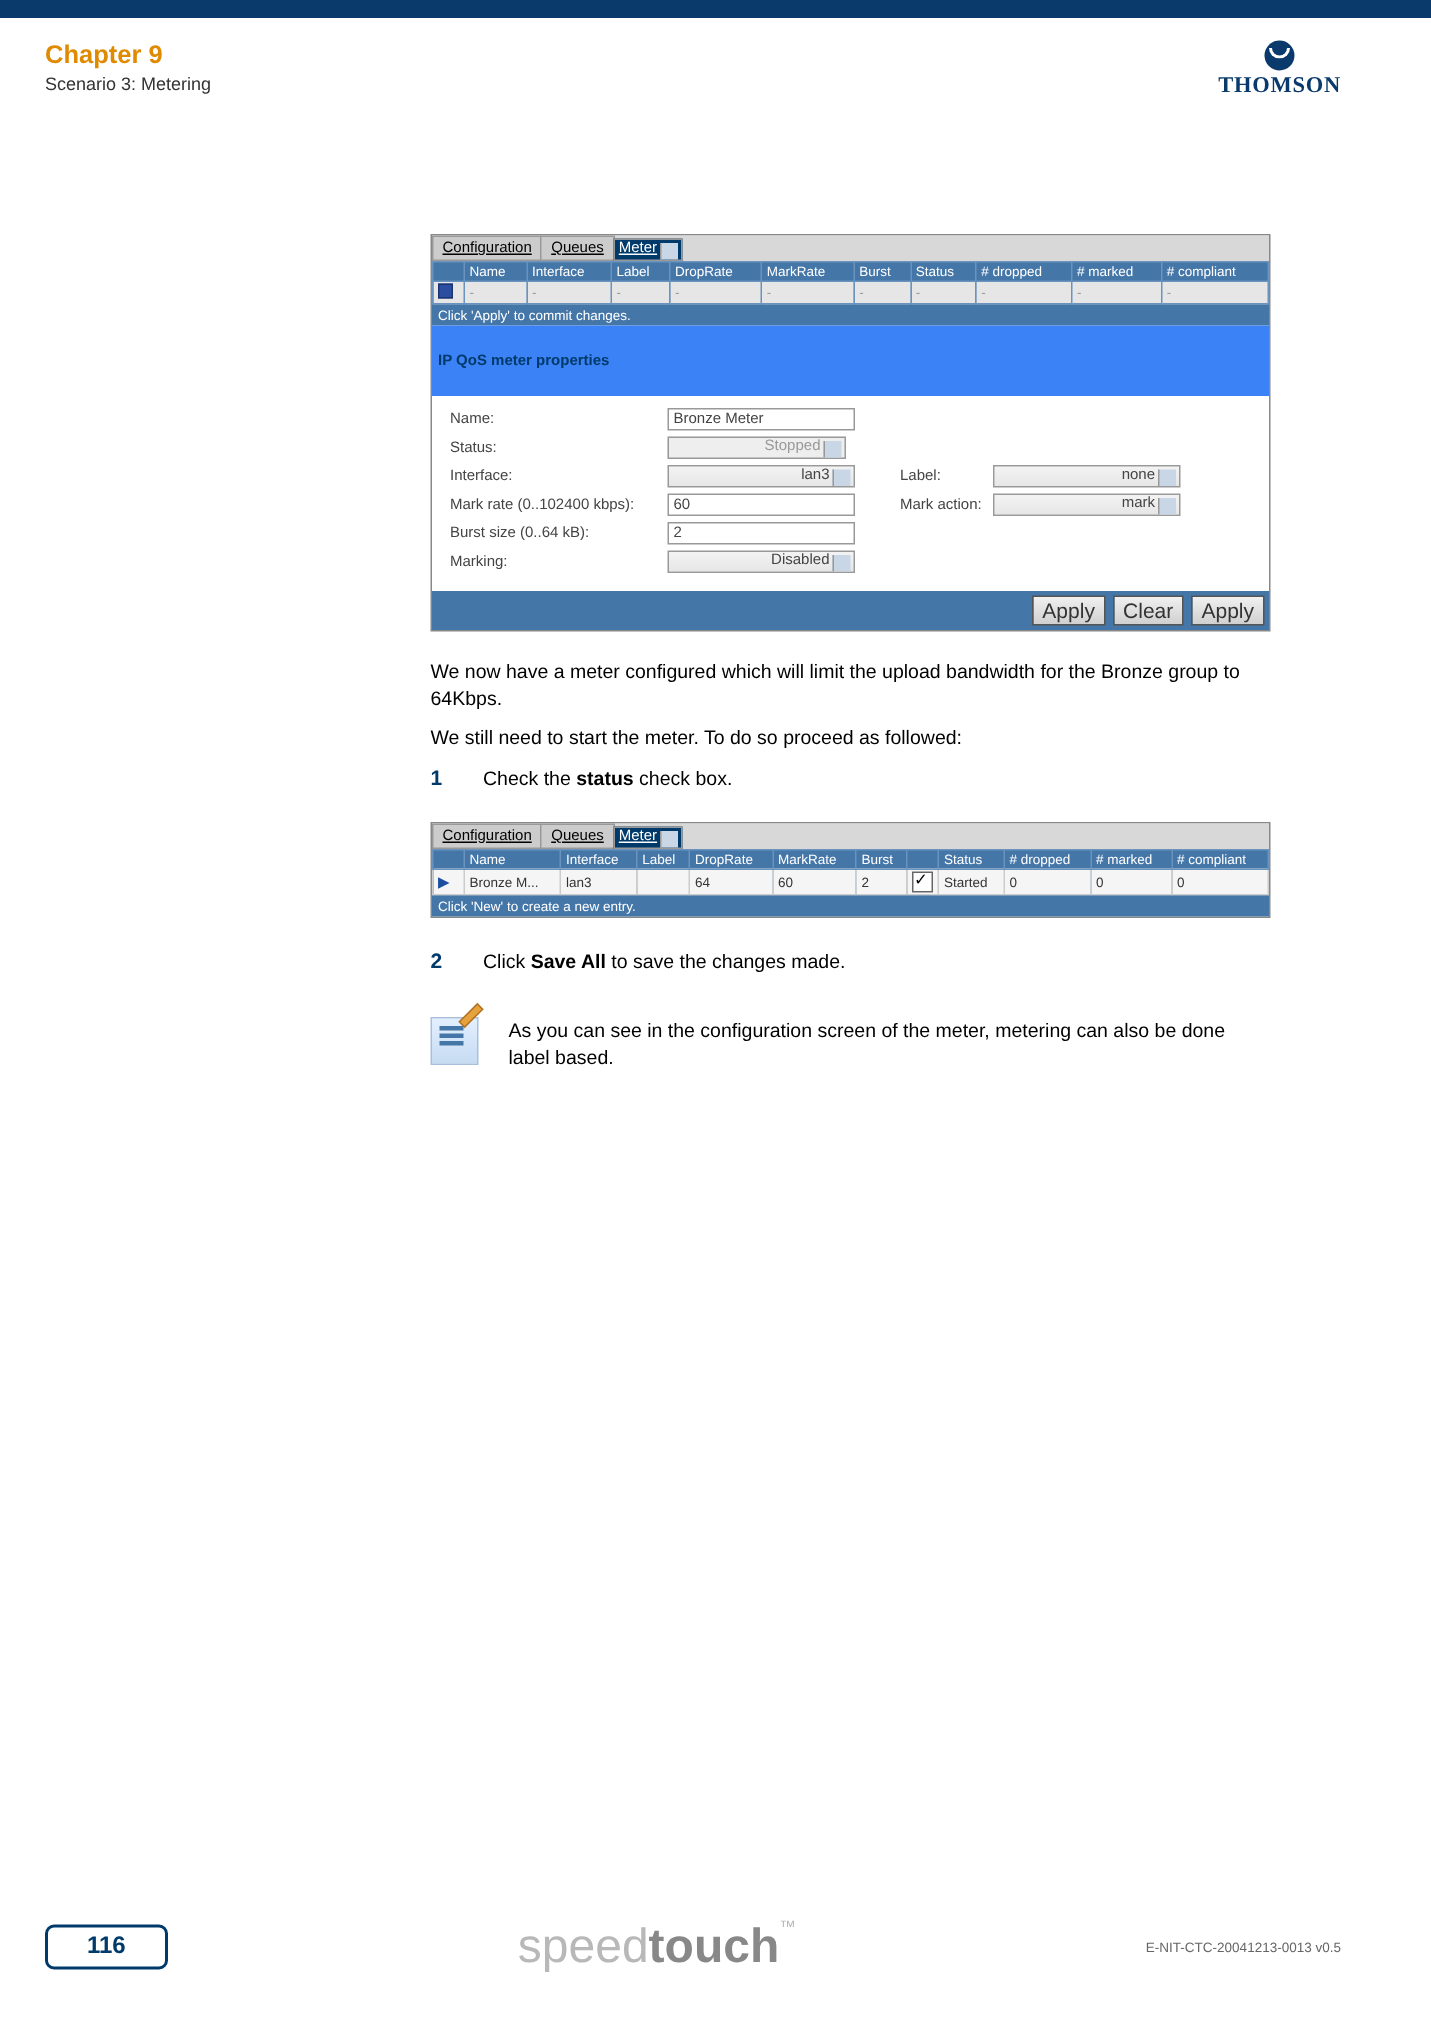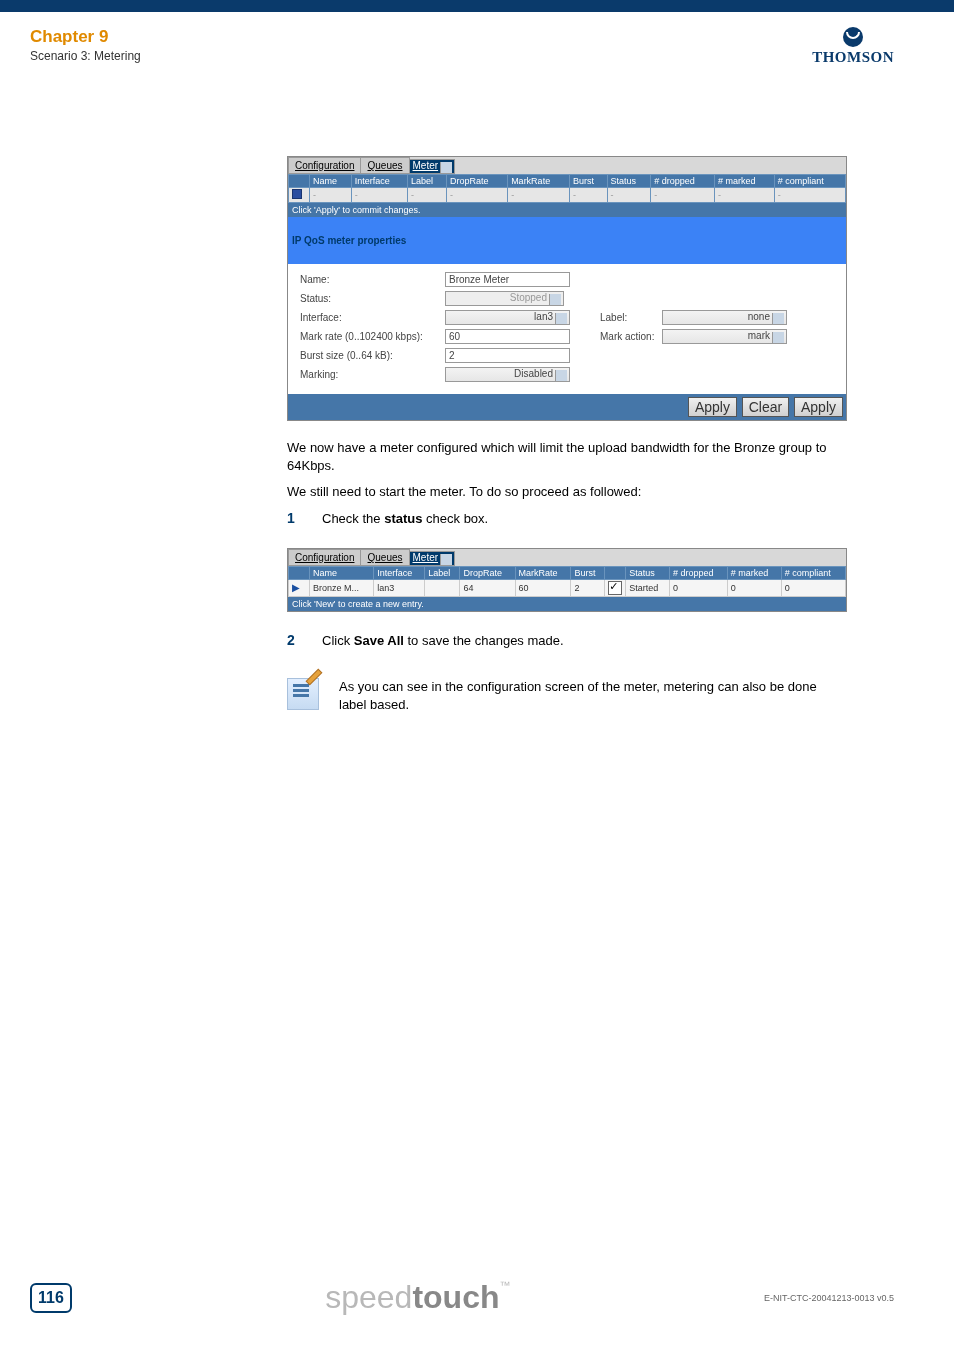--- a/index.html
+++ b/index.html
@@ -273,21 +273,21 @@
     position:absolute;
     bottom: 35px;
     left:30px; right:60px;
     display:flex;
     align-items:center;
     justify-content:space-between;
   }
   .pgnum {
     border:2px solid #003a6b;
     border-radius:6px;
-    padding:4px 6px;
+    padding:4px 26px;
     font-weight:bold;
     color:#003a6b;
     font-size:16px;
   }
   .brand {
     font-size:32px;
     color:#b8b8b8;
     font-family: "Trebuchet MS", sans-serif;
   }
   .brand .b { color:#888; font-weight: normal; }

